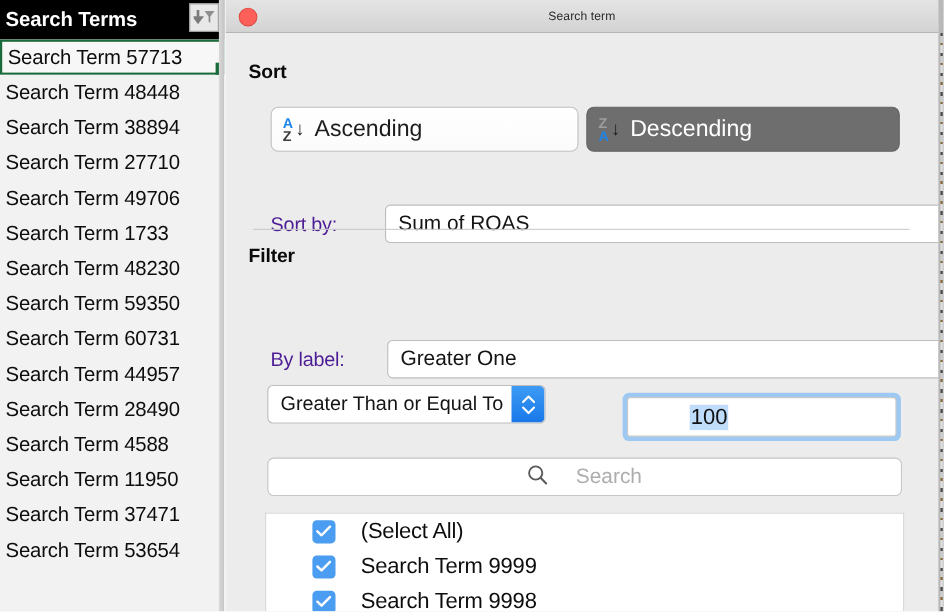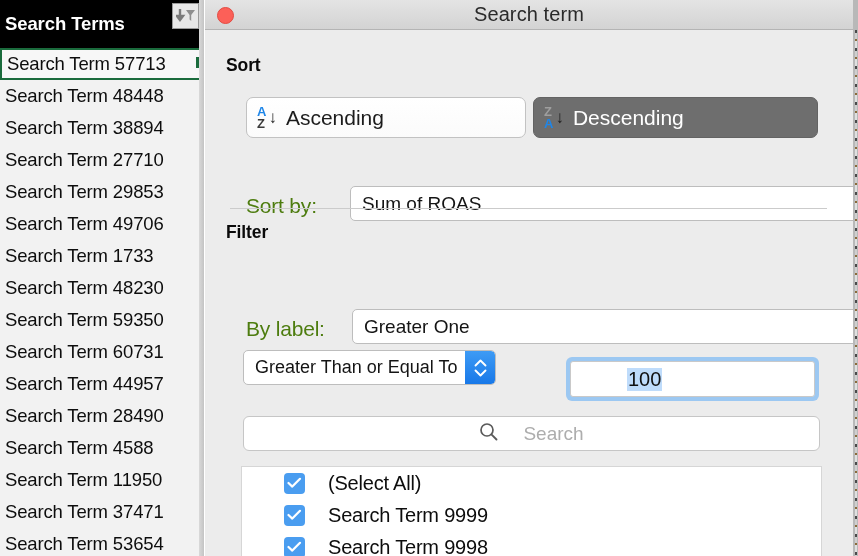--- a/index.html
+++ b/index.html
@@ -24,21 +24,21 @@
     position: absolute;
     left: 0; top: 0;
     width: 204px;
     height: 556px;
     background: #f2f2f2;
     overflow: hidden;
   }
 
   #sheet-header {
     position: relative;
-    height: 48px;
+    height: 36px;
     background: #000000;
     color: #ffffff;
     display: flex;
     align-items: center;
     padding-left: 5px;
     overflow: hidden;
   }
   #sheet-header-label {
     font-size: 18.5px;
     font-weight: bold;
@@ -115,21 +115,21 @@
   }
   #close-btn {
     position: absolute;
     left: 12px; top: 7px;
     width: 17px; height: 17px;
     border-radius: 50%;
     background: #fc6058;
     border: 0.5px solid #e24b42;
   }
   #title-text {
-    font-size: 20px;
+    font-size: 11px;
     color: #2a2a2a;
     letter-spacing: 0.1px;
   }
 
   #dialog-body {
     position: relative;
     height: 526px;
     padding: 0 21px;
   }
 
@@ -196,22 +196,22 @@
   .az-letters .blue { color: #1f86e8; }
   .az-letters .dark { color: #3b3b3b; }
   .sort-btn.on .az-letters .dark { color: #9e9e9e; }
   .az-arrow { font-size: 17px; line-height: 1; }
   .sort-btn.off .az-arrow { color: #1c1c1c; }
   .sort-btn.on .az-arrow { color: #1c1c1c; }
 
   
   .field-label {
     position: absolute;
-    font-size: 21px;
-    color: #4d7c0f;
+    font-size: 18px;
+    color: #4c1d95;
     letter-spacing: -0.2px;
   }
   #sortby-label { left: 41px; top: 164px; }
   #bylabel-label { left: 41px; top: 287px; }
 
   .select-box {
     position: absolute;
     height: 35px;
     background: #ffffff;
     border: 1px solid #bdbdbd;
@@ -354,21 +354,20 @@
           <path d="M10 2 L19 2 L15.2 7 L15.2 13 L13.6 11.5 L13.6 7 Z" fill="#8e8e8e"></path>
         </svg>
       </div>
     </div>
 
     <div id="sheet-rows">
         <div class="sheet-row selected">Search Term 57713</div>
         <div class="sheet-row">Search Term 48448</div>
         <div class="sheet-row">Search Term 38894</div>
         <div class="sheet-row">Search Term 27710</div>
-        <div class="sheet-row">Search Term 29853</div>
         <div class="sheet-row">Search Term 49706</div>
         <div class="sheet-row">Search Term 1733</div>
         <div class="sheet-row">Search Term 48230</div>
         <div class="sheet-row">Search Term 59350</div>
         <div class="sheet-row">Search Term 60731</div>
         <div class="sheet-row">Search Term 44957</div>
         <div class="sheet-row">Search Term 28490</div>
         <div class="sheet-row">Search Term 4588</div>
         <div class="sheet-row">Search Term 11950</div>
         <div class="sheet-row">Search Term 37471</div>

